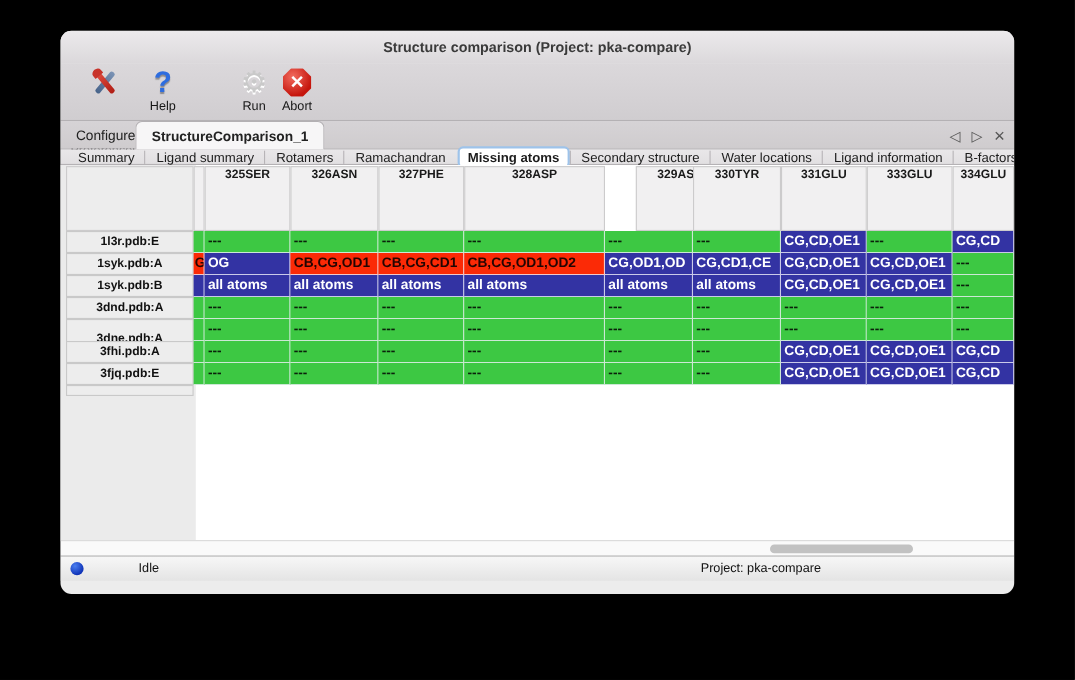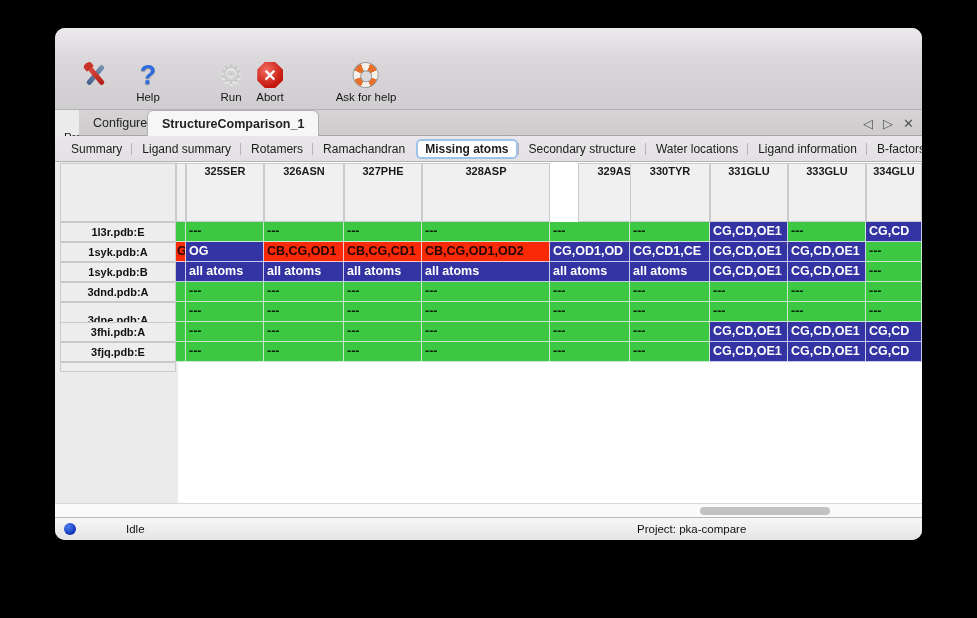--- a/index.html
+++ b/index.html
@@ -41,32 +41,32 @@
              display:flex; align-items:center; justify-content:center;
              color:#fff; font-weight:bold; font-size:16px; }
   .ic-buoy { position:relative; width:26px; height:26px; border-radius:50%;
              background:conic-gradient(#e8702a 0 45deg,#f4f1ec 45deg 90deg,#e8702a 90deg 135deg,#f4f1ec 135deg 180deg,#e8702a 180deg 225deg,#f4f1ec 225deg 270deg,#e8702a 270deg 315deg,#f4f1ec 315deg 360deg);
              transform:rotate(22deg); border:1px solid #9a9a9a; }
   .ic-buoy:after { content:""; position:absolute; left:7px; top:7px; width:10px; height:10px;
                    border-radius:50%; background:#dcd9dc; border:1px solid #9a9a9a; }
 
   
   #tabrow { position:relative; height:26px; background:linear-gradient(#d6d3d6,#cfccce);
-            border-bottom:1px solid #a9a6a9;margin-left:24px; }
+            border-bottom:1px solid #a9a6a9; }
   .doc-tab { position:absolute; top:0; height:26px; display:flex; align-items:center;
              padding:0 14px; font-size:12.5px; color:#222; cursor:default; }
   #tab-configure { left:0; }
   #tab-active { left:68px; background:#f7f6f7; border:1px solid #b3b0b3; border-bottom:none;
                 border-radius:6px 6px 0 0; font-weight:bold; }
   .nav-glyphs { position:absolute; right:8px; top:0; height:26px; display:flex;
                 align-items:center; gap:10px; font-size:13px; color:#555; }
   .nav-glyphs span { cursor:default; }
 
   
-  #subtabrow { position:relative; height:26px; background:linear-gradient(#e9e7e9,#e2e0e2);
+  #subtabrow { position:relative; height:14px; background:linear-gradient(#e9e7e9,#e2e0e2);
                border-bottom:1px solid #b5b2b5; display:flex; align-items:center; padding-left:6px; }
   .subtab { position:relative; font-size:12px; color:#1c1c1c; padding:3px 9px; margin:0 1px;
             white-space:nowrap; cursor:default; }
   .subtab:not(:first-child):before { content:""; position:absolute; left:-2px; top:4px; bottom:4px;
             width:1px; background:#b7b4b7; }
   .subtab.selected { background:#fff; border:2px solid #9ec3ea; border-radius:5px;
             padding:1px 7px; font-weight:bold; }
   .subtab.selected:before { display:none; }
 
   
@@ -103,20 +103,21 @@
 </head>
 <body>
 
 <div id="stage">
   <div id="window">
 
     <div id="titlebar">
       <span class="traffic" id="tl-close"></span>
       <span class="traffic" id="tl-min"></span>
       <span class="traffic" id="tl-max"></span>
+      <div id="title">Structure comparison (Project: pka-compare)</div>
     </div>
 
     <div id="toolbar">
         <div class="tb-item" style="left: 40px; gap: 40px;">
           <div class="tb-icon">
             <div class="ic-tools">
               <i class="b1"></i>
               <i class="b2"></i>
             </div>
           </div>
@@ -132,26 +133,20 @@
           <div class="tb-icon">
             <div class="ic-gear">⚙</div>
           </div>
           <span class="tb-label">Run</span>
         </div>
         <div class="tb-item" style="left: 215px;">
           <div class="tb-icon">
             <div class="ic-stop">✕</div>
           </div>
           <span class="tb-label">Abort</span>
-        </div>
-        <div class="tb-item" style="left: 311px;">
-          <div class="tb-icon">
-            <div class="ic-buoy"></div>
-          </div>
-          <span class="tb-label">Ask for help</span>
         </div>
       </div>
 
     <div id="tabrow">
       <div class="doc-tab" id="tab-configure">
         <span>Configure</span>
       </div>
       <div class="doc-tab" id="tab-active">
         <span>StructureComparison_1</span>
       </div>

